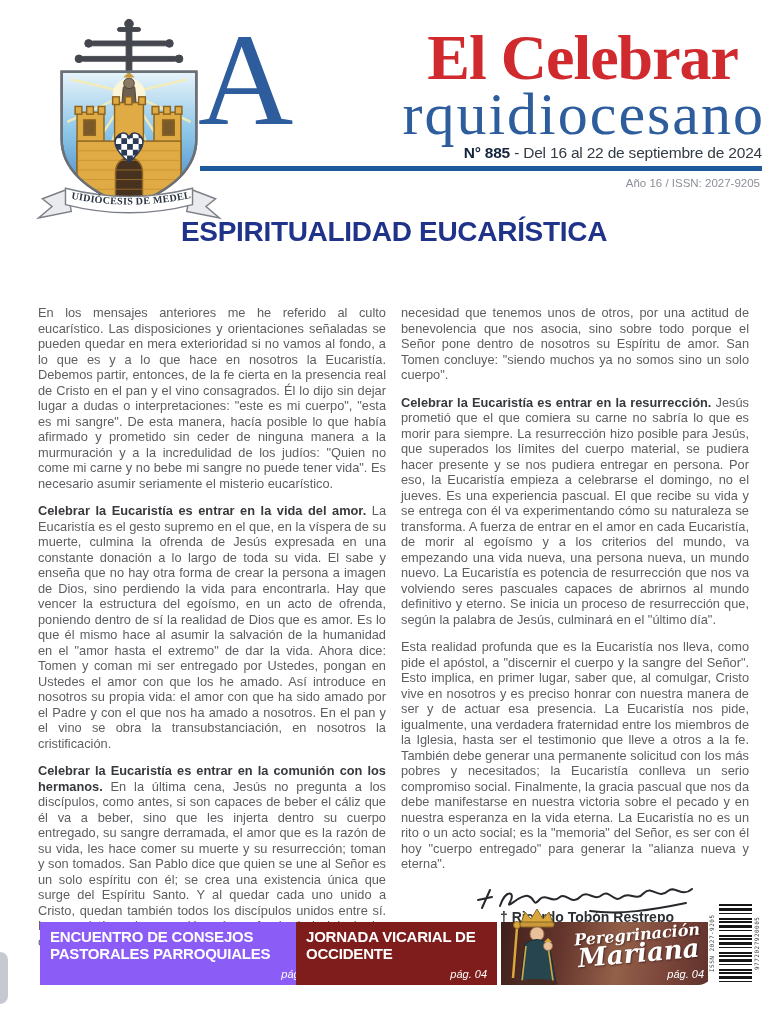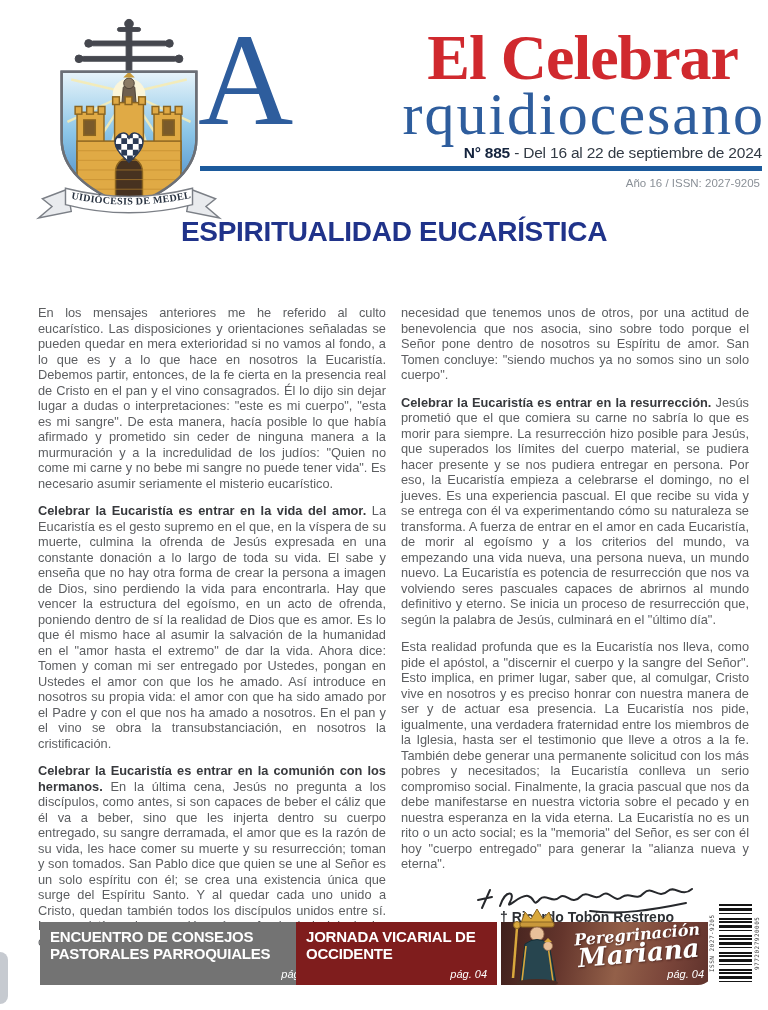--- a/index.html
+++ b/index.html
@@ -48,21 +48,21 @@
   .col-right { left:401px; }
   .col p { margin-bottom:12px; }
   .lead { font-weight:bold; color:#37393d; }
   
   .sig-block { text-align:center; margin-top:0; padding-left:24px; }
   .sig-svg { display:block; margin:0 auto -6px auto; }
   .sig-name { font-size:14px; font-weight:bold; color:#2c2f33; line-height:15px; }
   .sig-title { font-size:14px; font-weight:bold; color:#2c2f33; line-height:15px; }
   
   .banner { position:absolute; top:922px; height:63px; padding:7px 10px; }
-  .banner-1 { left:40px;  width:288px; background:#737373; }
+  .banner-1 { left:40px;  width:288px; background:#8b5cf6; }
   .banner-2 { left:296px; width:201px; background:#7f1d1d; }
   .banner-3 { left:501px; width:213px; border-radius:0 0 16px 0;
               background:linear-gradient(100deg,#3f201c 0%,#64352c 28%,#936049 55%,#7a453a 78%,#5c302a 100%);
               overflow:visible; }
   .banner-title {
     color:#ffffff; font-weight:bold; font-size:15px; line-height:16.5px;
     letter-spacing:-0.2px; text-transform:uppercase;
   }
   .banner-page {
     position:absolute; right:10px; bottom:5px; color:#ffffff;

